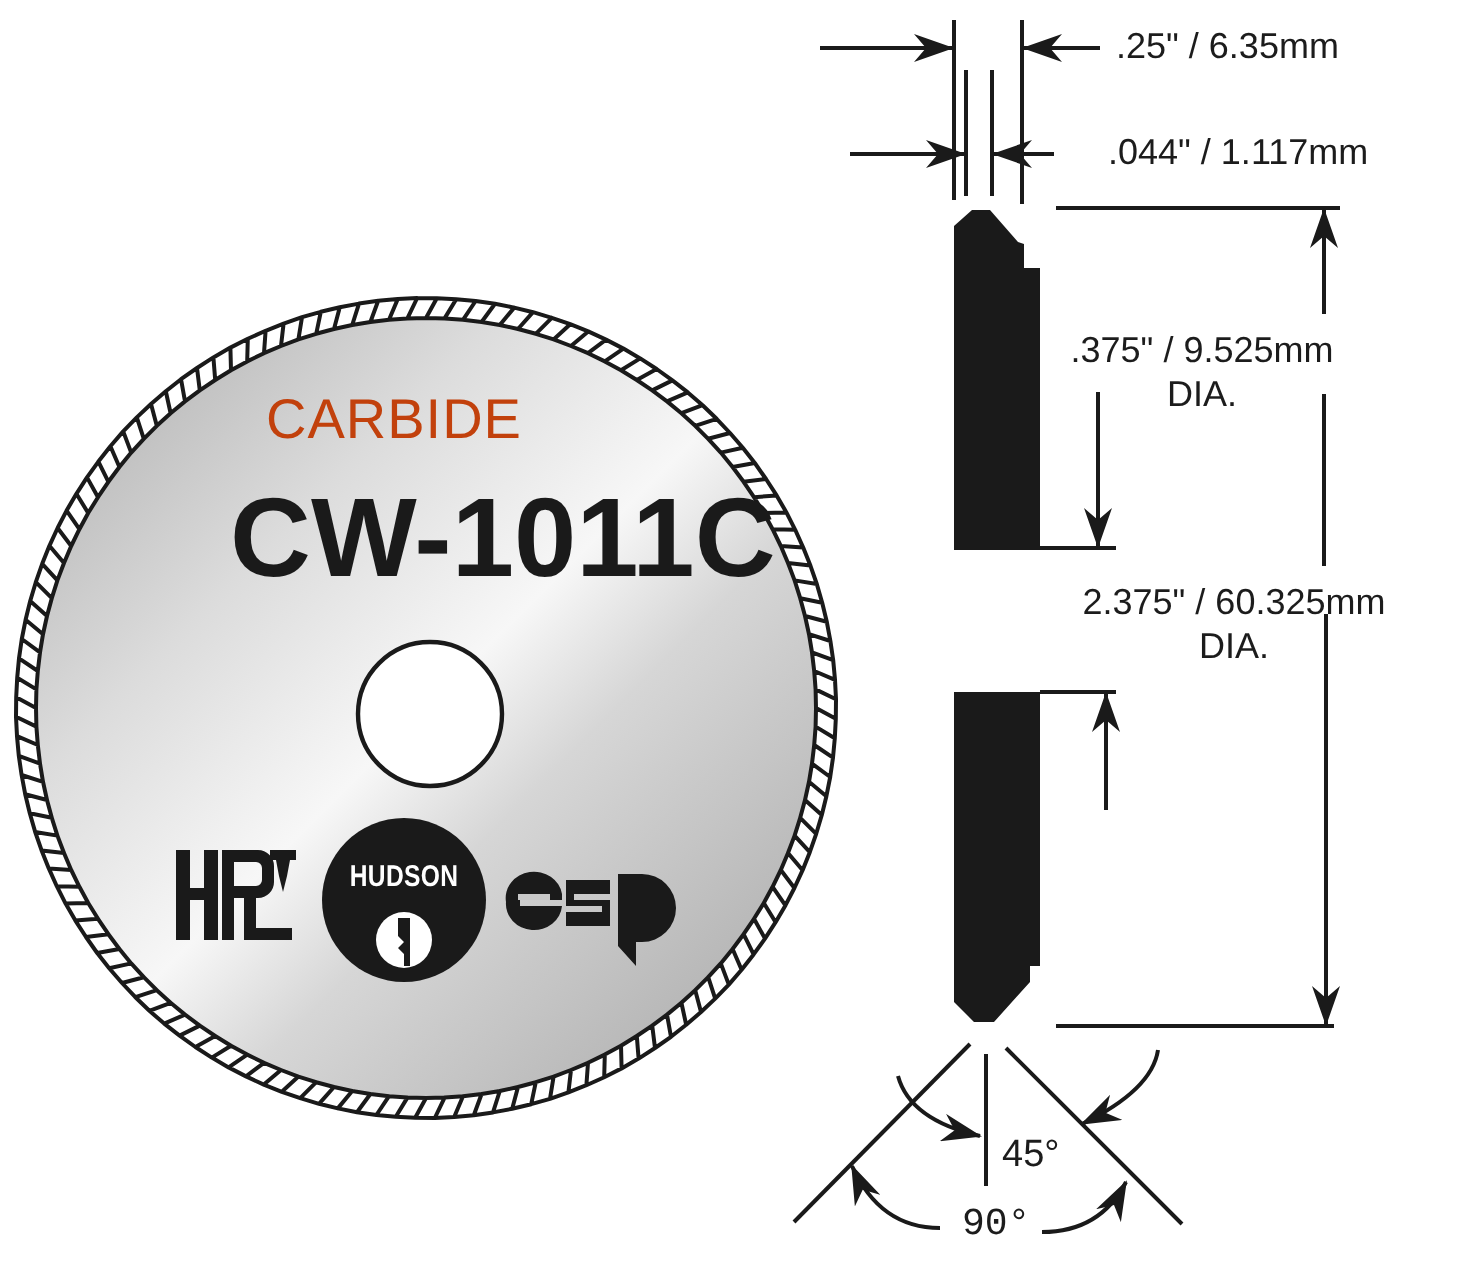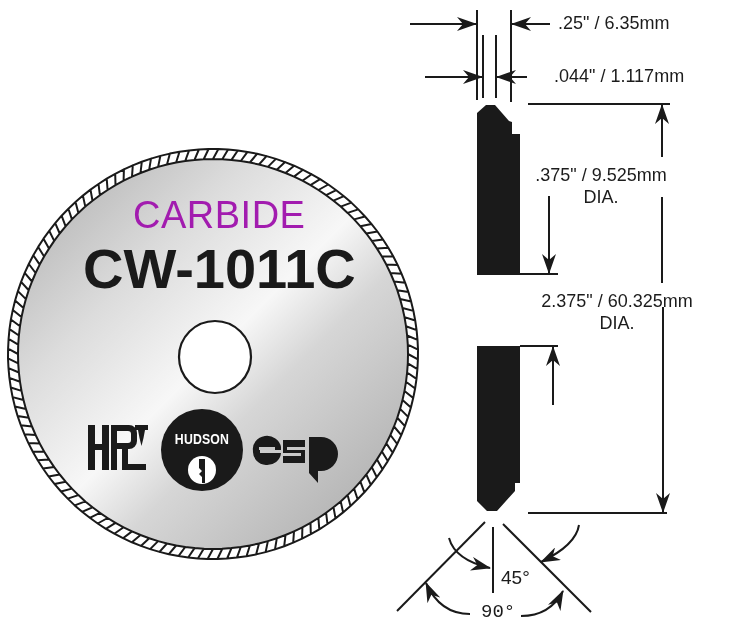--- a/index.html
+++ b/index.html
@@ -2,22 +2,22 @@
 <html><head>
 <meta charset="utf-8">
 <style>
   html, body { margin: 0; padding: 0; background: #ffffff; }
   body { width: 734px; height: 636px; position: relative; overflow: hidden;
          font-family: "Liberation Sans", sans-serif; color: #1a1a1a; }
   #canvas { position: absolute; left: 0; top: 0; }
   .lbl { position: absolute; font-family: "Liberation Sans", sans-serif; color: #1c1c1c; white-space: nowrap; }
   .dim { font-size: 18px; }
   .dim-c { text-align: center; line-height: 22px; }
-  .carbide { font-size: 38px; letter-spacing: 0.5px; color: #a21caf; }
-  .model { font-size: 56px; font-weight: bold; color: #1a1a1a; letter-spacing: 0px; }
+  .carbide { font-size: 28px; letter-spacing: 0.5px; color: #c2410c; }
+  .model { font-size: 56px; font-weight: bold; color: #1a1a1a; letter-spacing: 0px; margin-left: 32px; }
   .hudson-txt { font-size: 15px; font-weight: bold; color: #fff; letter-spacing: 0.2px; transform: scaleX(0.82); transform-origin: center; }
   .ang { font-size: 19px; text-align: right; }
 </style>
 </head>
 <body>
 
 <svg id="canvas" width="734" height="636" viewBox="0 0 734 636">
   <defs>
     <linearGradient id="discGrad" x1="0" y1="0" x2="1" y2="1">
       <stop offset="0" stop-color="#a8a8a8"></stop>

